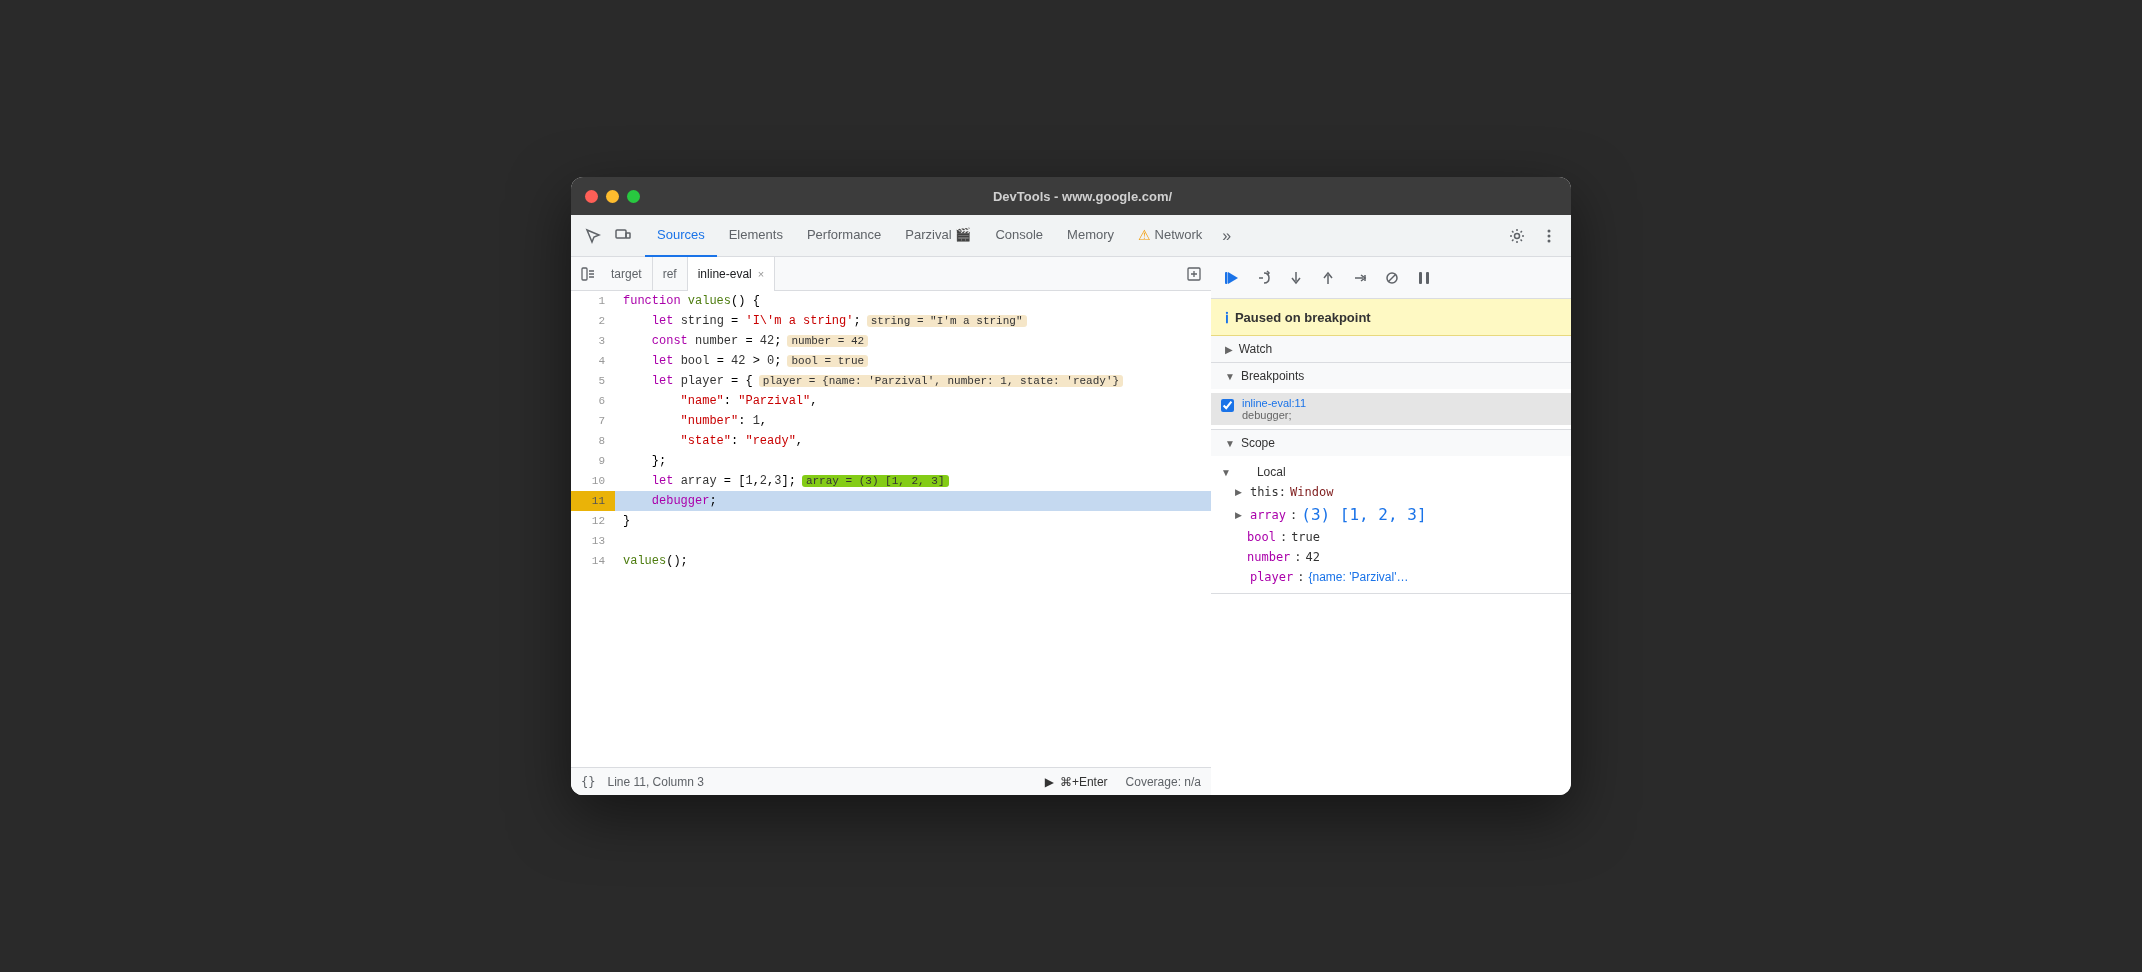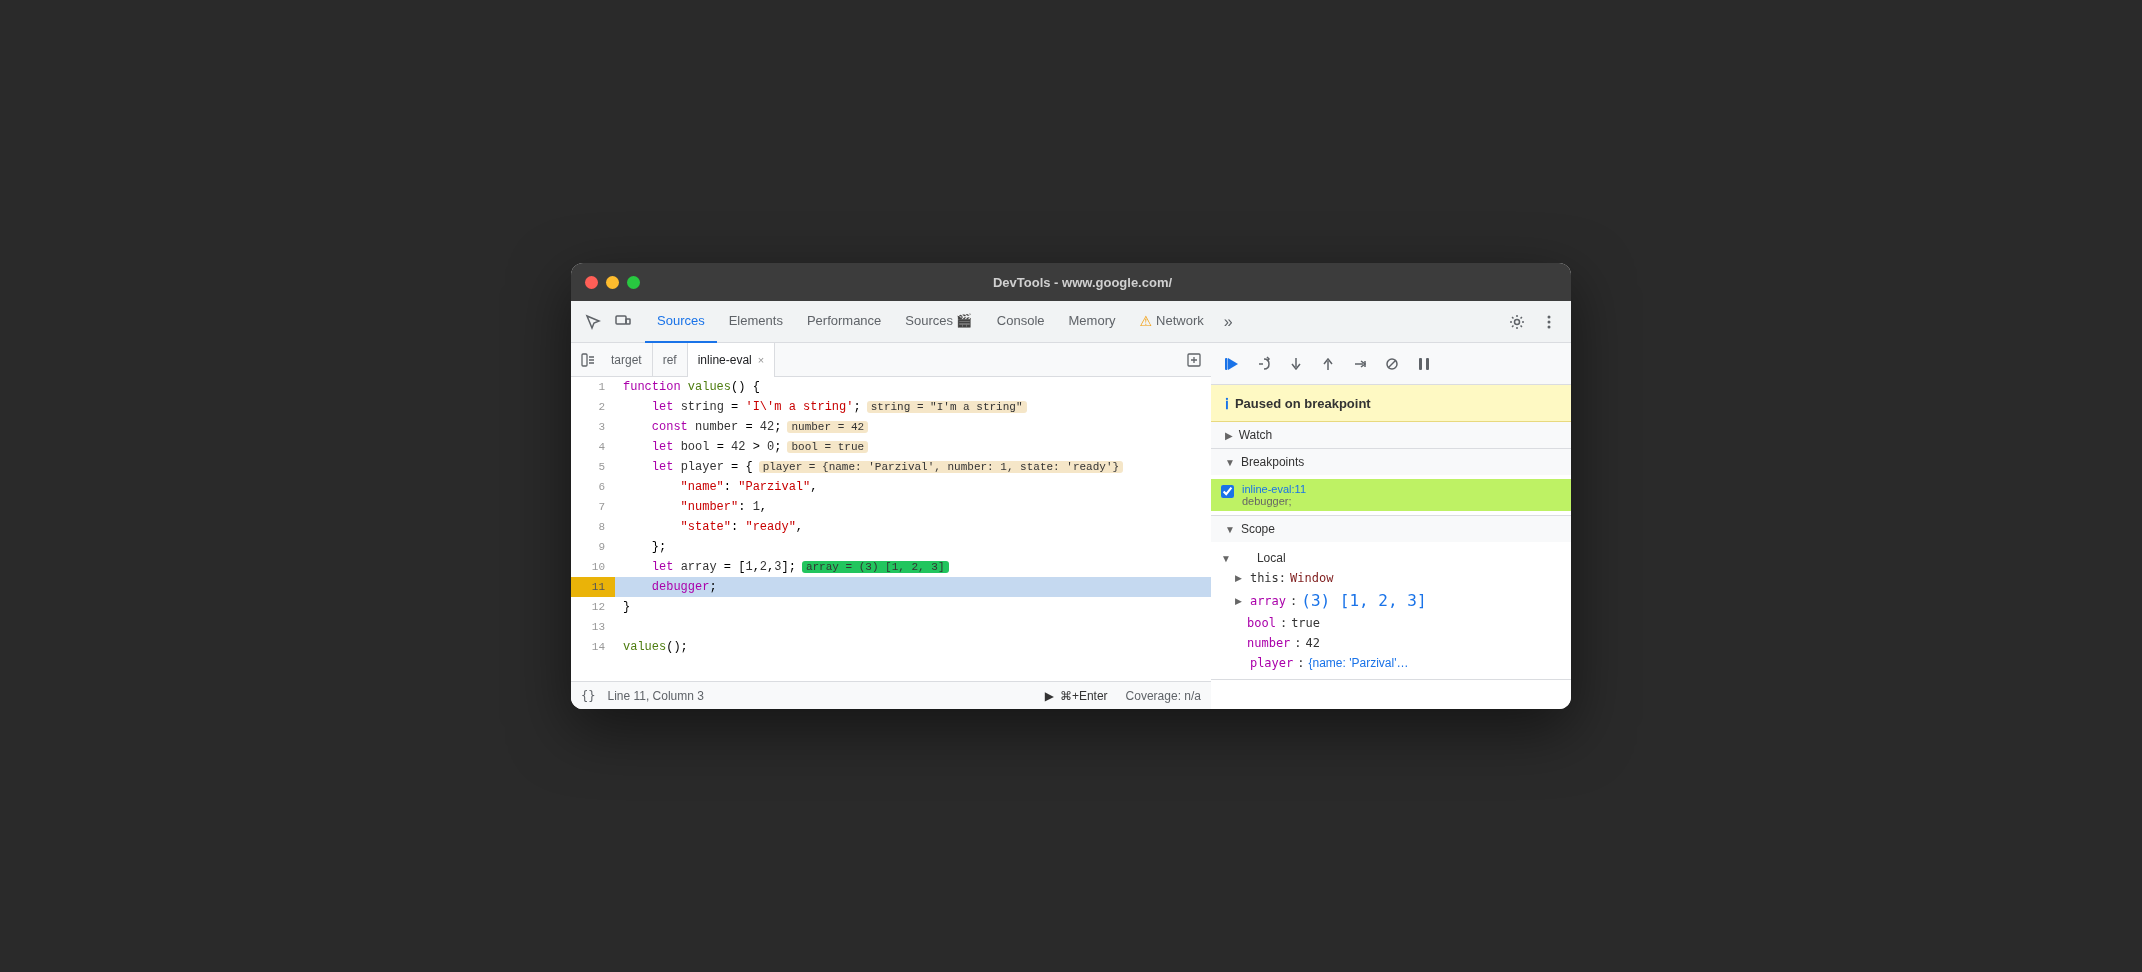--- a/index.html
+++ b/index.html
@@ -45,21 +45,21 @@
       transform: translateX(-50%);
       color: #d0d0d0;
       font-size: 13px;
       font-weight: 700;
       padding-left: 23px;
     }
     .devtools {
       background: #ffffff;
       display: flex;
       flex-direction: column;
-      height: 408px;
+      height: 580px;
     }
     .devtools-tabs {
       background: #f1f3f4;
       border-bottom: 1px solid #dadce0;
       display: flex;
       align-items: center;
       height: 42px;
       padding: 0 8px;
     }
     .devtools-icon-btns {
@@ -260,21 +260,21 @@
     }
     .triangle { font-size: 10px; color: #666; }
     .panel-section-body {
       background: #fff;
       padding: 4px 0;
     }
     .bp-item {
       display: flex;
       align-items: flex-start;
       padding: 4px 14px 4px 10px;
-      background: #bef264;
+      background: #e5e5e5;
     }
     .bp-checkbox {
       margin-right: 8px;
       margin-top: 2px;
       accent-color: #1a73e8;
     }
     .bp-file {
       color: #1a73e8;
       font-size: 11px;
     }
@@ -366,21 +366,21 @@
       <div class="tab active">
         <span>Sources</span>
       </div>
       <div class="tab">
         <span>Elements</span>
       </div>
       <div class="tab">
         <span>Performance</span>
       </div>
       <div class="tab">
-        <span>Sources 🎬</span>
+        <span>Parzival 🎬</span>
       </div>
       <div class="tab">
         <span>Console</span>
       </div>
       <div class="tab">
         <span>Memory</span>
       </div>
       <div class="tab" style="display:flex;align-items:center;gap:4px;">
         <span style="color:#f29900;font-size:14px;">⚠</span>
         <span>Network</span>
@@ -476,21 +476,21 @@
             <span class="line-content">        <span class="str">"state"</span>: <span class="str">"ready"</span>,</span>
           </div>
 
           <div class="code-line">
             <span class="line-num">9</span>
             <span class="line-content">    };</span>
           </div>
 
           <div class="code-line">
             <span class="line-num">10</span>
-            <span class="line-content">    <span class="kw">let</span> <span class="var">array</span> = [<span class="num">1</span>,<span class="num">2</span>,<span class="num">3</span>];<span class="inline-eval" style="background:#22c55e;">array = (3) [1, 2, 3]</span></span>
+            <span class="line-content">    <span class="kw">let</span> <span class="var">array</span> = [<span class="num">1</span>,<span class="num">2</span>,<span class="num">3</span>];<span class="inline-eval" style="background:#84cc16;">array = (3) [1, 2, 3]</span></span>
           </div>
 
           <div class="code-line highlighted">
             <span class="line-num">11</span>
             <span class="line-content">    <span class="kw2">debugger</span>;</span>
           </div>
 
           <div class="code-line">
             <span class="line-num">12</span>
             <span class="line-content">}</span>

